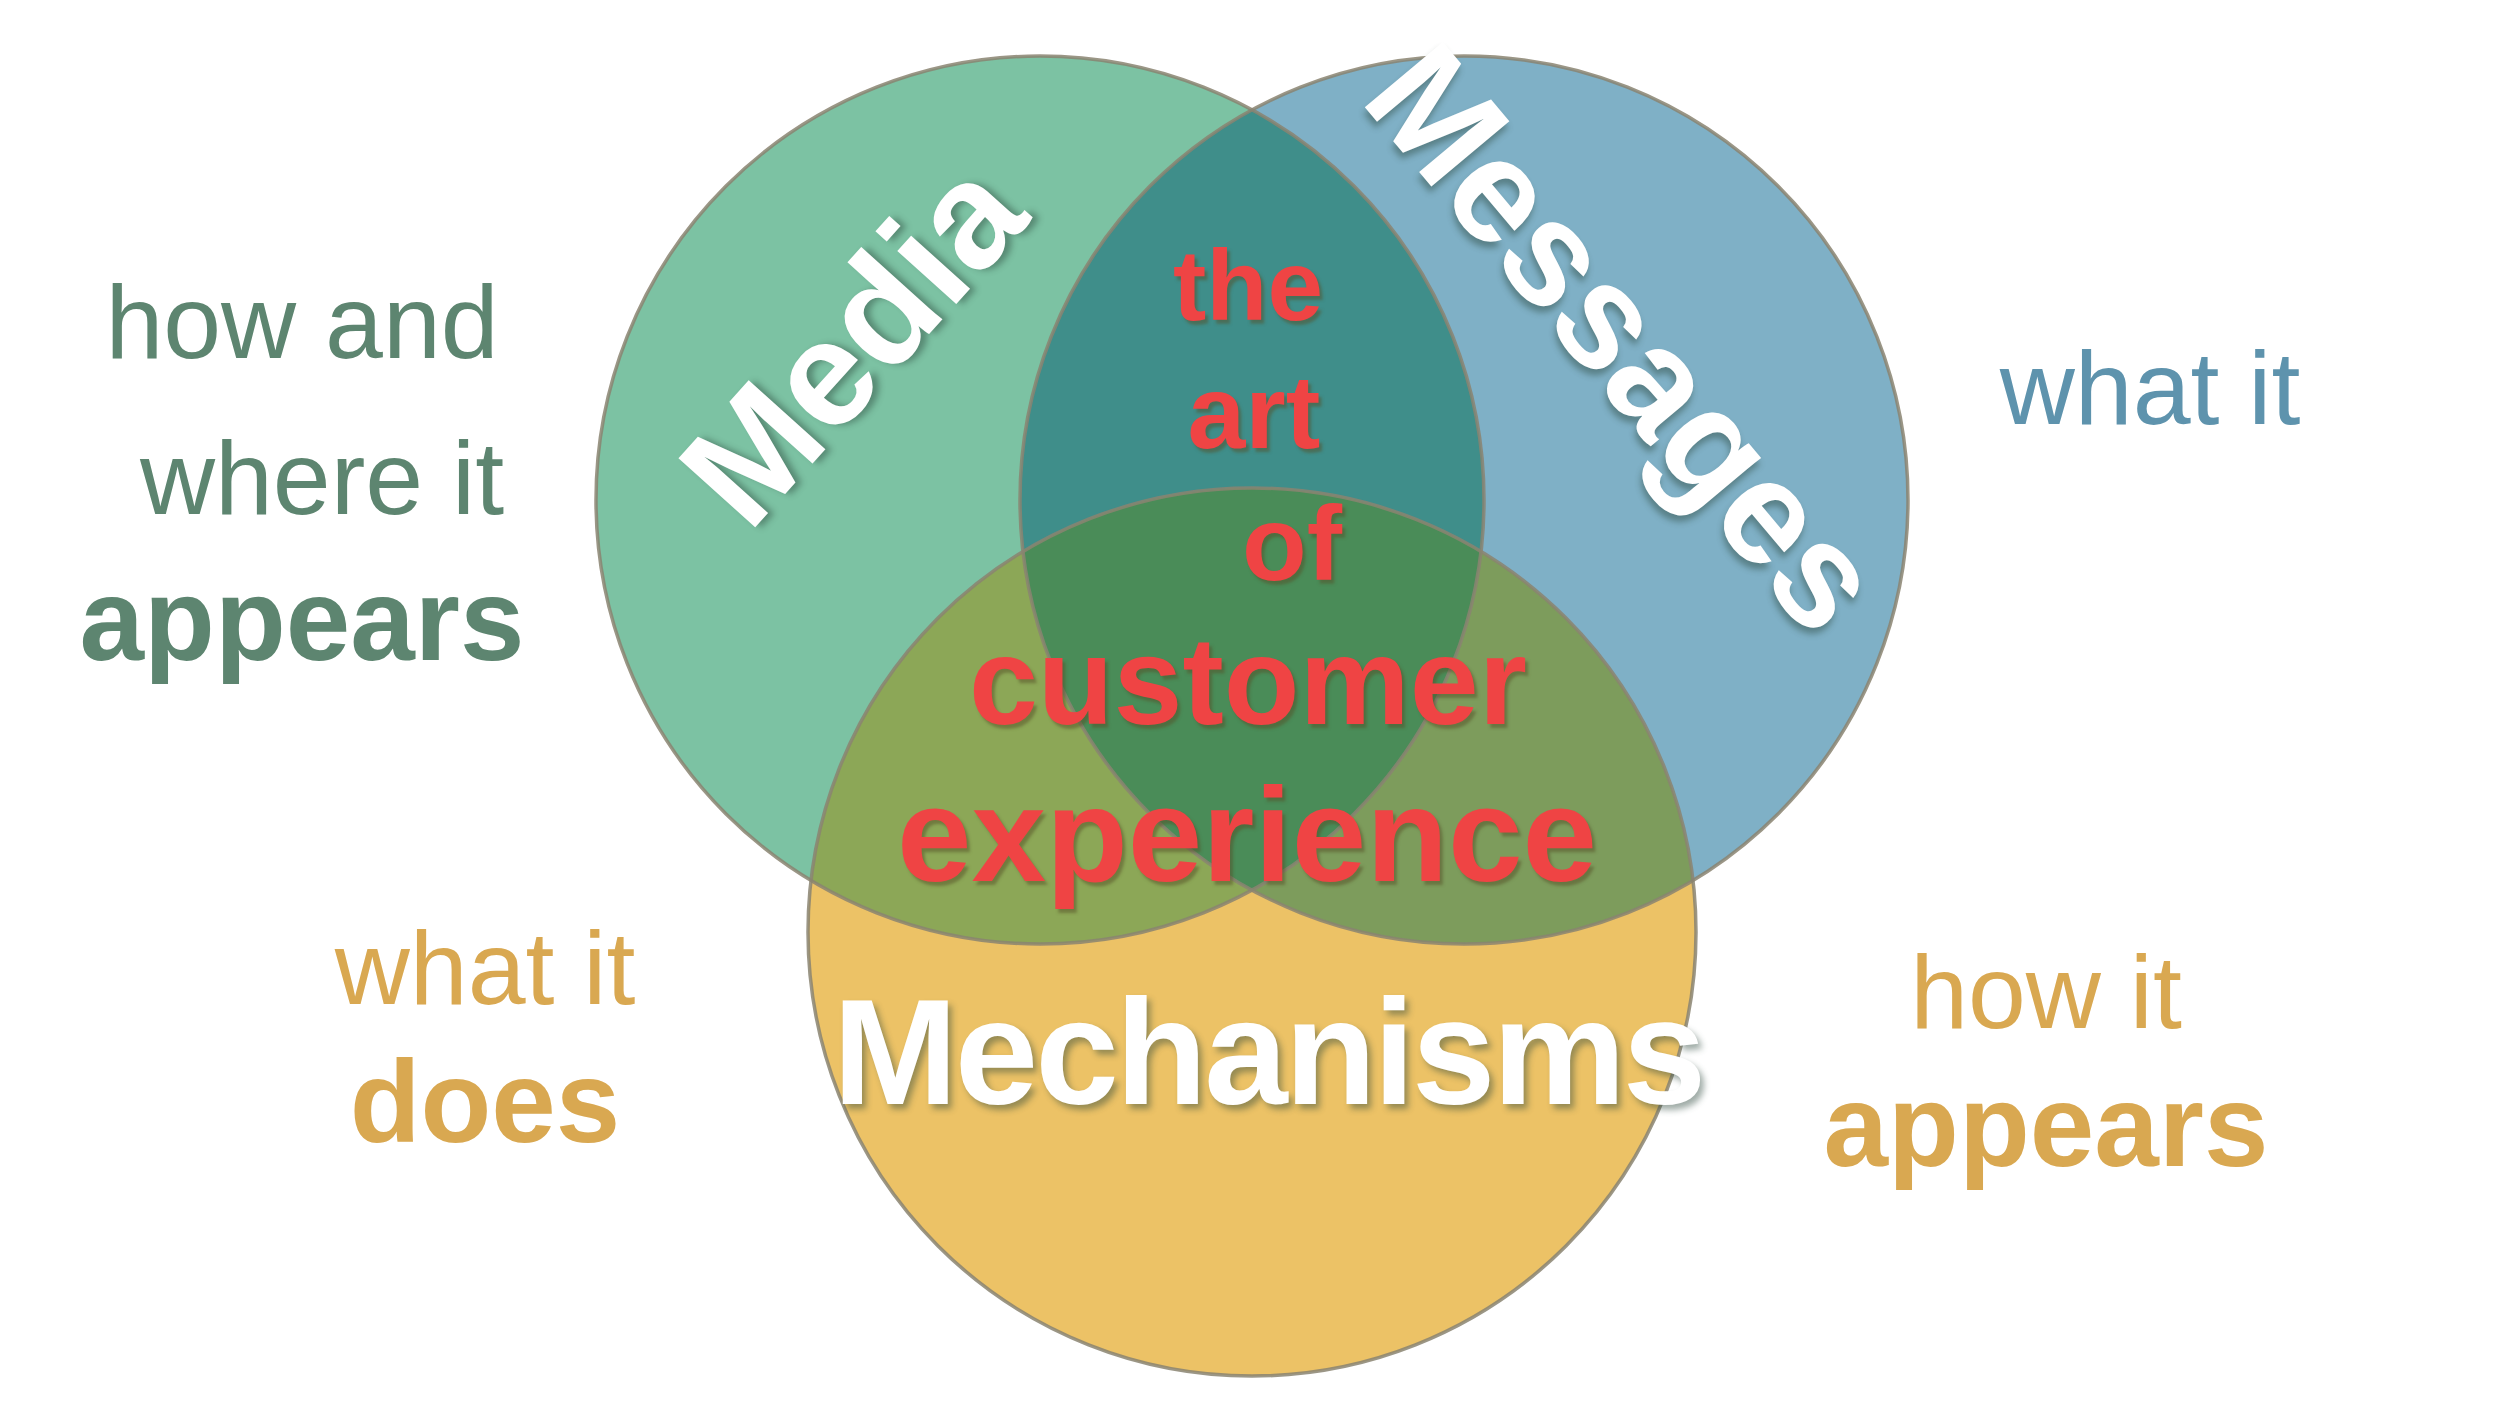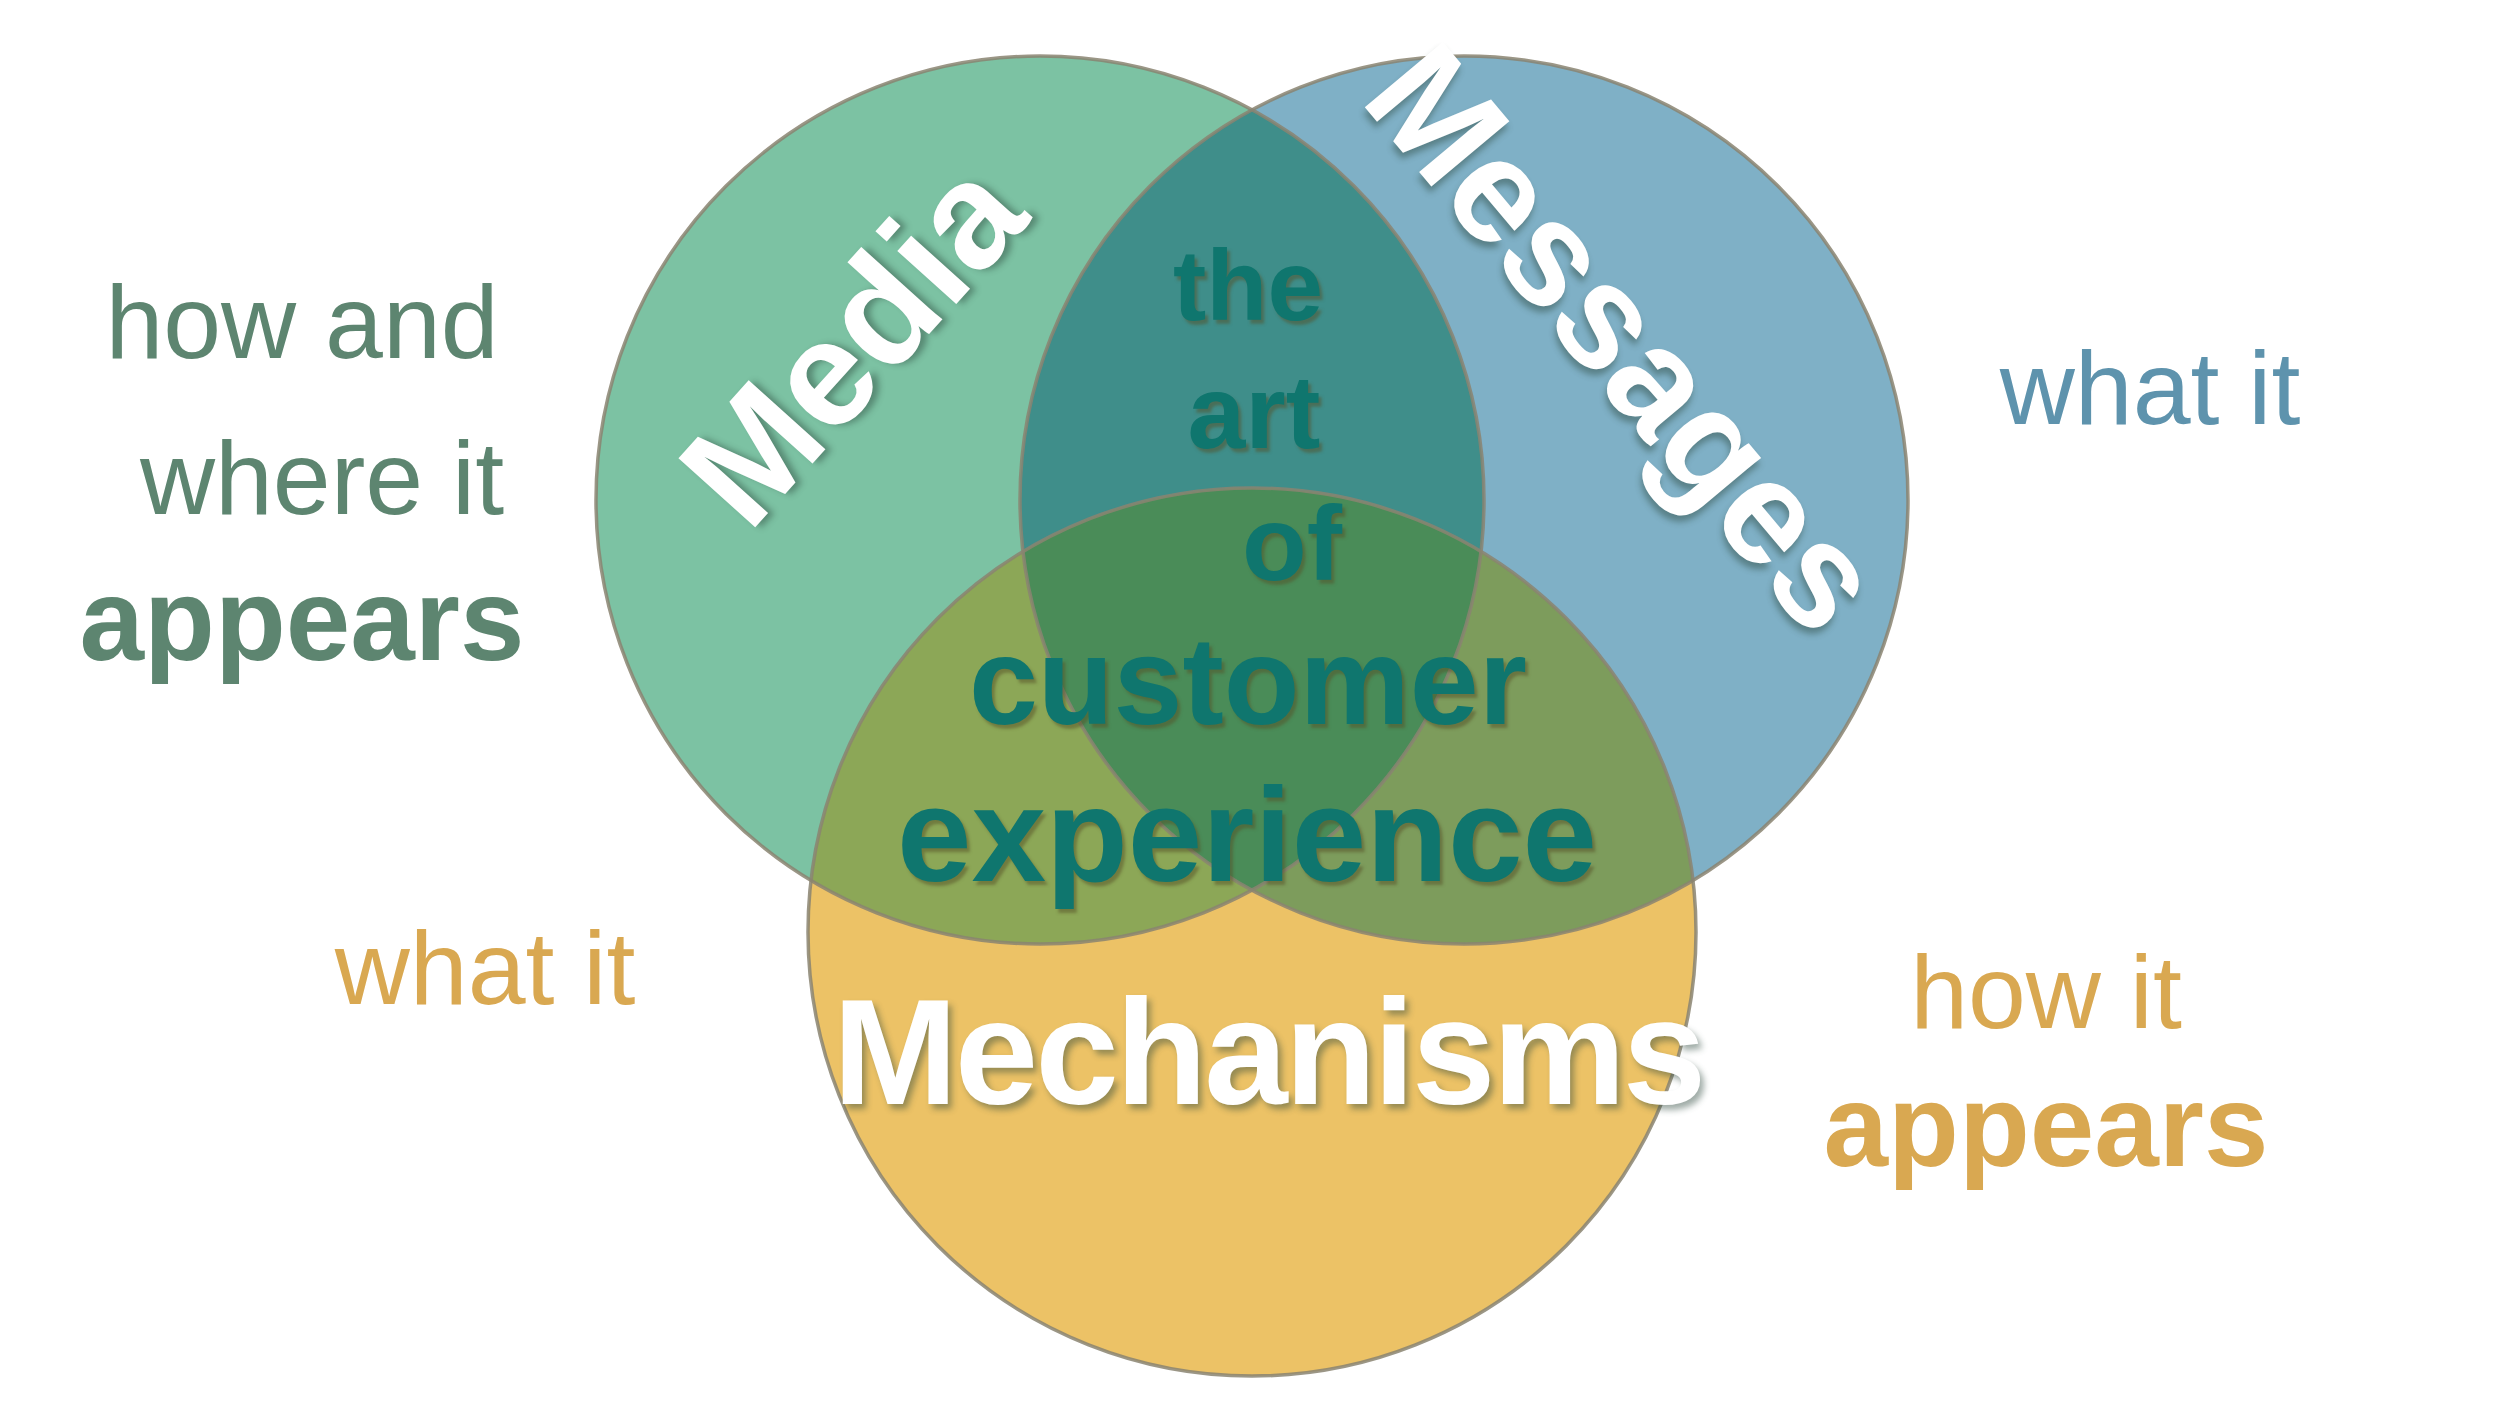--- a/index.html
+++ b/index.html
@@ -41,21 +41,21 @@
   .messages-word {
     font-size: 148px;
     transform: translate(-50%, -50%) rotate(50deg);
   }
   .mechanisms-word {
     font-size: 150px;
     letter-spacing: -3px;
   }
   
   .center-line {
-    color: #0f766e;
+    color: #ef4444;
     font-weight: 700;
     text-shadow: 3px 4px 3px rgba(85, 80, 40, 0.5);
   }
   .cl-1 { font-size: 100px; }
   .cl-2 { font-size: 104px; }
   .cl-3 { font-size: 106px; }
   .cl-4 { font-size: 124px; }
   .cl-5 { font-size: 134px; }
   
   .annot {
@@ -124,17 +124,18 @@
   <div class="label center-line cl-4" style="left:1248px; top:681px;">customer</div>
   <div class="label center-line cl-5" style="left:1247px; top:835px;">experience</div>
 
   <div class="label annot annot-media" style="left:302px; top:322px;">how and</div>
   <div class="label annot annot-media" style="left:302px; top:478px;margin-left:20px;">where it</div>
   <div class="label annot-bold annot-media label" style="left:302px; top:620px;">appears</div>
 
   <div class="label annot annot-messages" style="left:2150px; top:388px;">what it</div>
 
   <div class="label annot annot-mechanisms" style="left:485px; top:968px;">what it</div>
+  <div class="label annot-bold annot-mechanisms label" style="left:485px; top:1102px;">does</div>
 
   <div class="label annot annot-mechanisms" style="left:2046px; top:992px;">how it</div>
   <div class="label annot-bold annot-mechanisms label" style="left:2046px; top:1126px;">appears</div>
 
 </div>
 
 </body></html>

